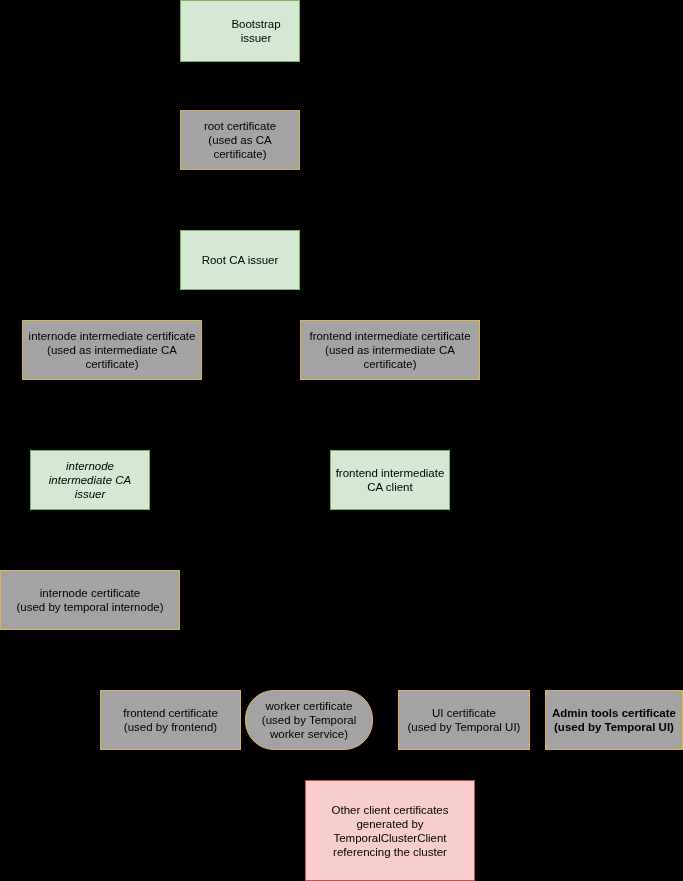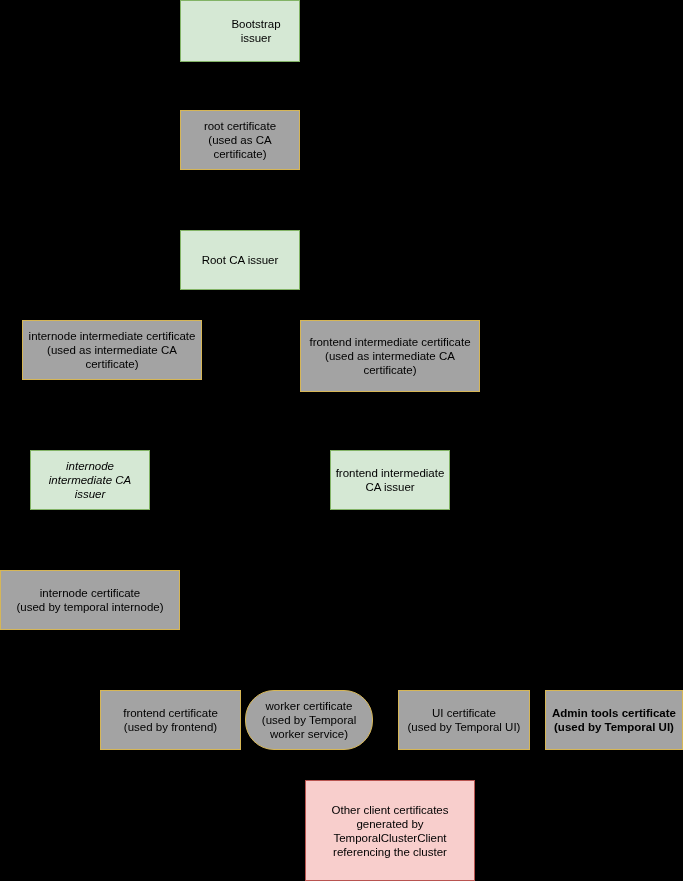--- a/index.html
+++ b/index.html
@@ -96,28 +96,28 @@
     </div>
   <div id="node-layer">
       <div class="node issuer" style="left: 180px; top: 0px; width: 120px; height: 62px; padding-left: 36px;"><span class="node-label">Bootstrap issuer</span></div>
       <div class="node certificate" style="left: 180px; top: 110px; width: 120px; height: 60px;"><span class="node-label">root certificate
 (used as CA
 certificate)</span></div>
       <div class="node issuer" style="left: 180px; top: 210px; width: 120px; height: 60px; margin-top: 20px;"><span class="node-label">Root CA issuer</span></div>
       <div class="node certificate" style="left: 0px; top: 320px; width: 180px; height: 60px; margin-left: 22px;"><span class="node-label">internode intermediate certificate
 (used as intermediate CA
 certificate)</span></div>
-      <div class="node certificate" style="left: 300px; top: 320px; width: 180px; height: 72px;"><span class="node-label">frontend intermediate certificate
+      <div class="node certificate" style="left: 300px; top: 320px; width: 180px; height: 60px;"><span class="node-label">frontend intermediate certificate
 (used as intermediate CA
 certificate)</span></div>
       <div class="node issuer" style="left: 30px; top: 450px; width: 120px; height: 60px; font-style: italic;"><span class="node-label">internode
 intermediate CA
 issuer</span></div>
       <div class="node issuer" style="left: 330px; top: 450px; width: 120px; height: 60px;"><span class="node-label">frontend intermediate
-CA issuer</span></div>
+CA client</span></div>
       <div class="node certificate" style="left: 0px; top: 570px; width: 180px; height: 60px;"><span class="node-label">internode certificate
 (used by temporal internode)</span></div>
       <div class="node certificate" style="left: 100px; top: 690px; width: 141px; height: 60px;"><span class="node-label">frontend certificate
 (used by frontend)</span></div>
       <div class="node certificate" style="left: 245px; top: 690px; width: 128px; height: 60px; border-radius: 29px;"><span class="node-label">worker certificate
 (used by Temporal
 worker service)</span></div>
       <div class="node certificate" style="left: 398px; top: 690px; width: 132px; height: 60px;"><span class="node-label">UI certificate
 (used by Temporal UI)</span></div>
       <div class="node certificate" style="left: 545px; top: 690px; width: 138px; height: 60px; font-weight: bold;"><span class="node-label">Admin tools certificate

